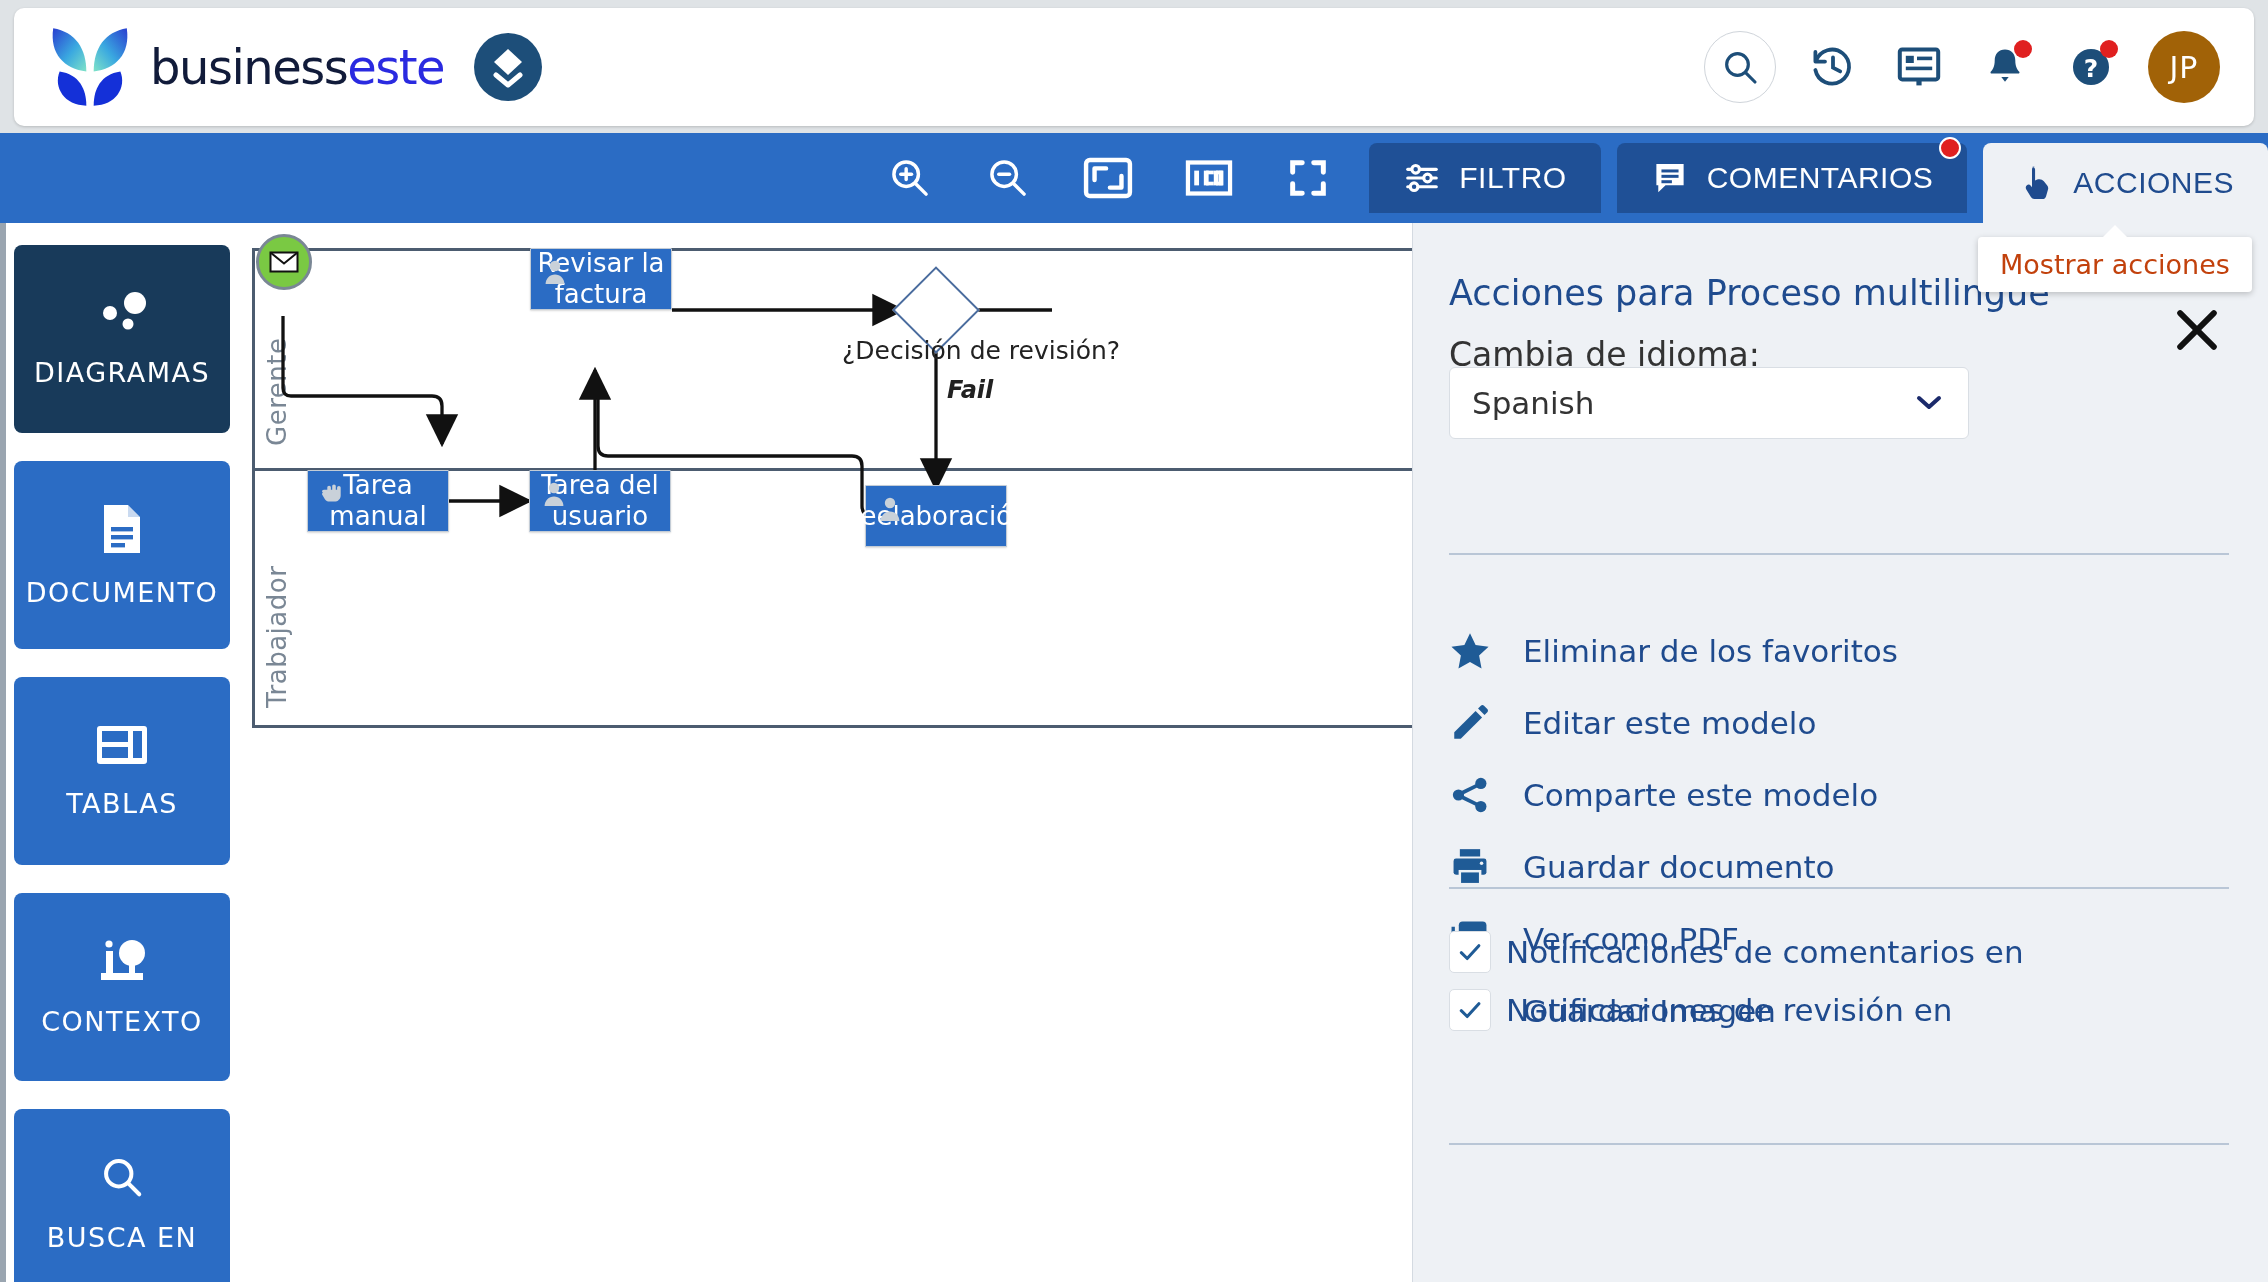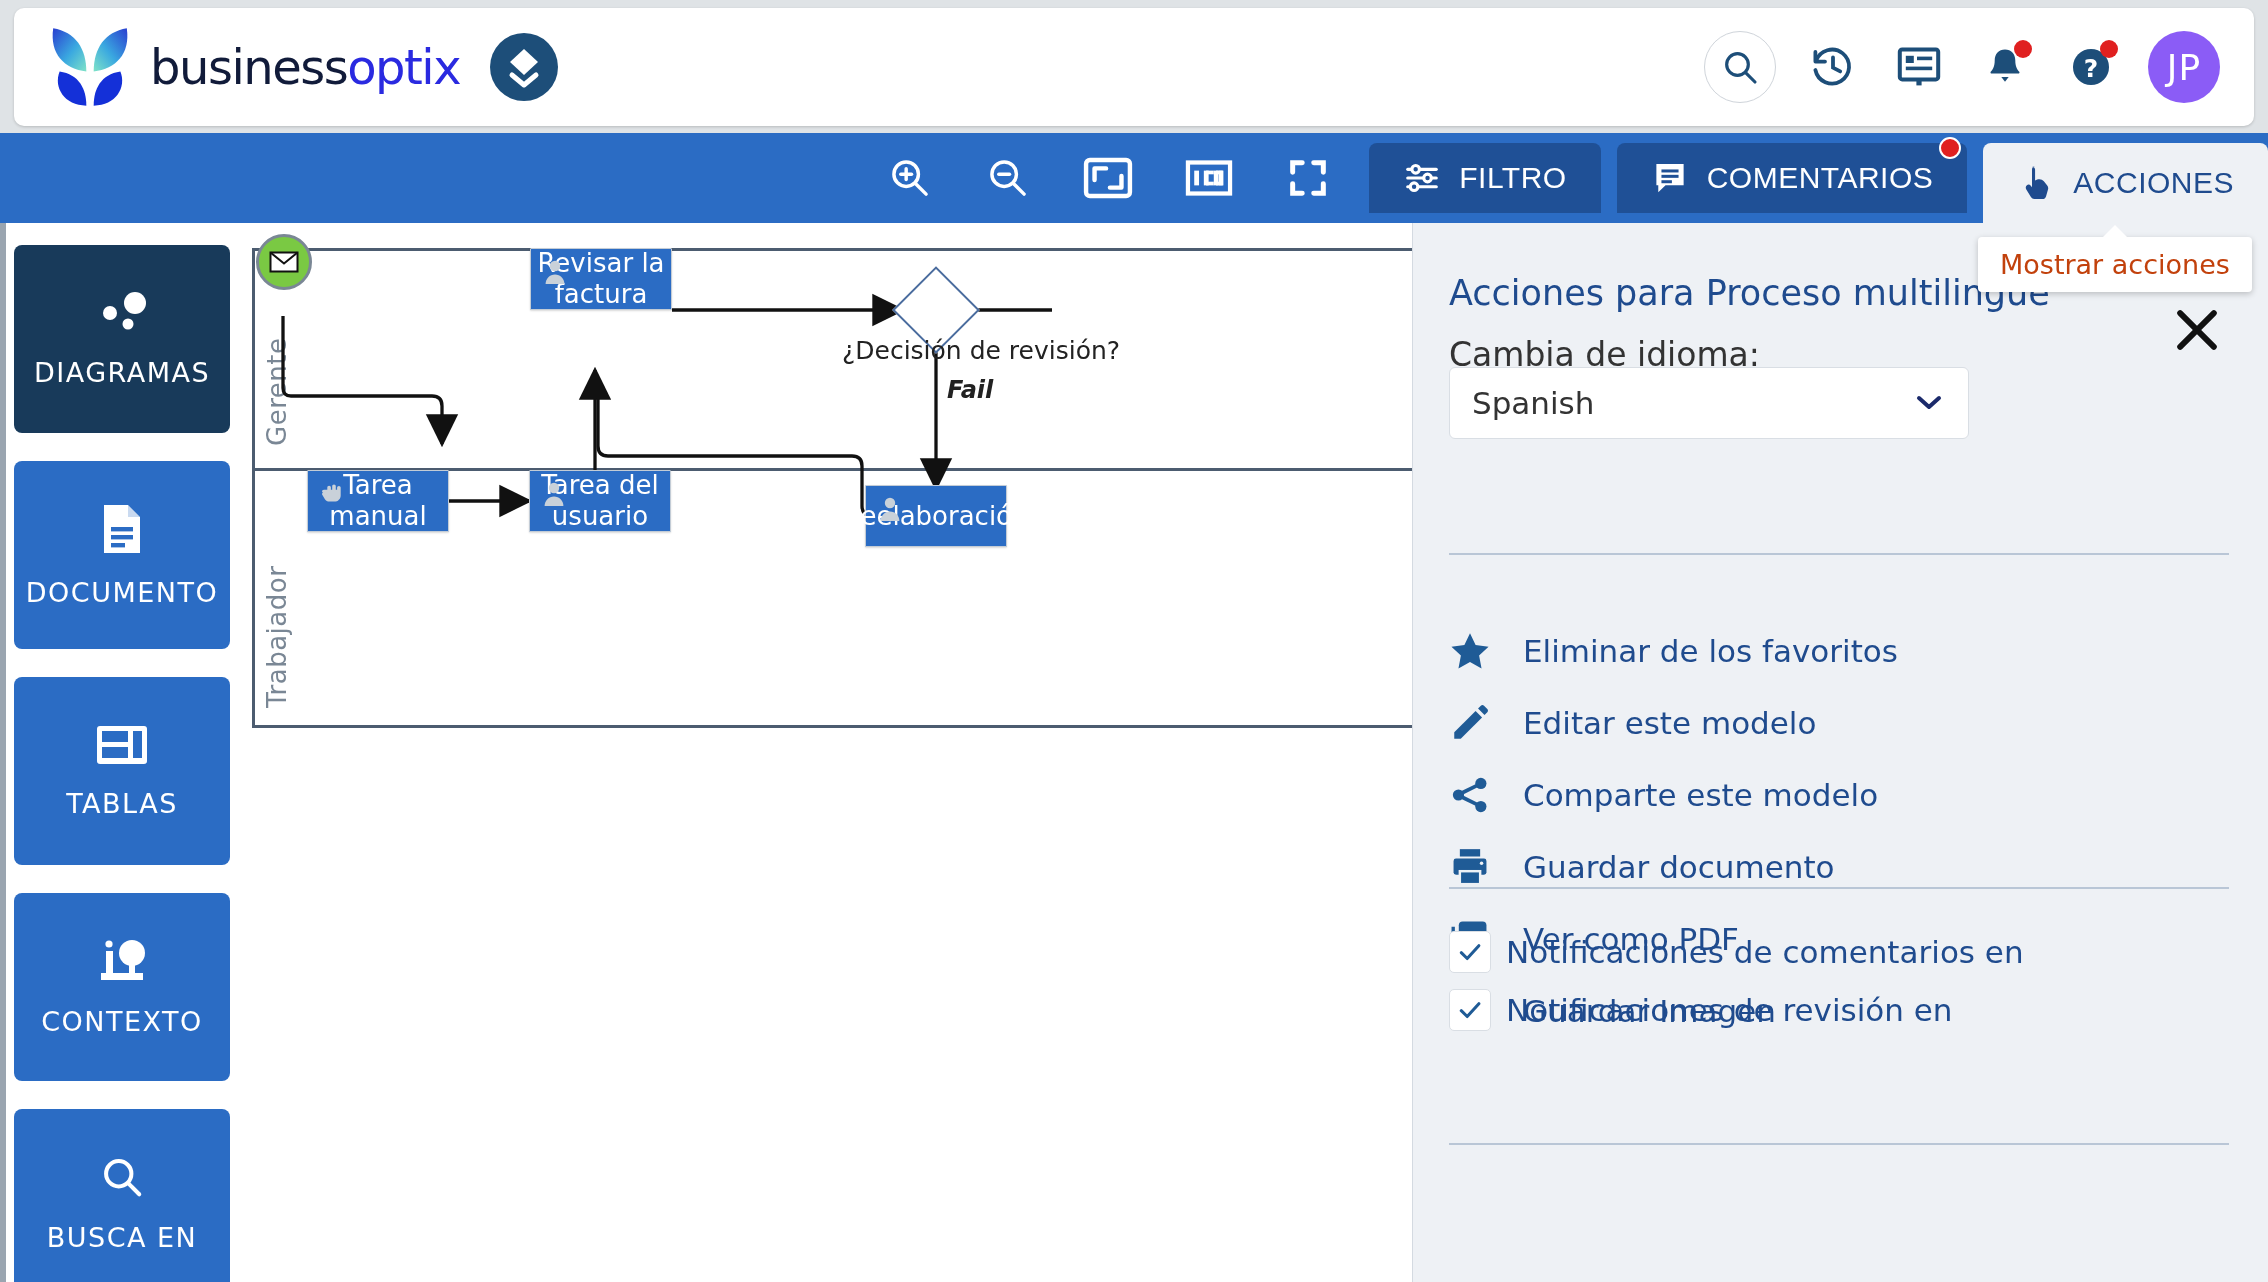--- a/index.html
+++ b/index.html
@@ -41,23 +41,23 @@
     margin-left: auto; margin-right: 34px;
     display: flex; align-items: center; gap: 28px;
   }
   .hicon { position: relative; width: 58px; height: 58px;
            display: flex; align-items: center; justify-content: center; cursor: pointer; }
   .search-ring { width: 72px; height: 72px; border-radius: 50%; border: 1.5px solid #cfd4da;
                  display: flex; align-items: center; justify-content: center; cursor: pointer; }
   .dot-badge { position: absolute; top: 2px; right: 2px; width: 18px; height: 18px;
                border-radius: 50%; background: #e02020; }
   .avatar {
-    width: 72px; height: 72px; border-radius: 50%; background: #8b5cf6;
+    width: 72px; height: 72px; border-radius: 50%; background: #a16207;
     color: #fff; display: flex; align-items: center; justify-content: center;
-    font-size: 36px; letter-spacing: 1px; cursor: pointer;
+    font-size: 30px; letter-spacing: 1px; cursor: pointer;
     font-family: "DejaVu Sans", sans-serif;
   }
 
   
   .toolbar {
     position: absolute; left: 0; top: 133px; width: 2268px; height: 90px;
     background: #2b6cc4;
     display: flex; align-items: center; justify-content: flex-end;
   }
   .tb-icons { display: flex; align-items: center; gap: 52px; margin-right: 38px; }
@@ -197,21 +197,21 @@
               <stop offset="55%" stop-color="#3aa8e0"></stop>
             <stop offset="100%" stop-color="#7fe3c8"></stop>
           </linearGradient>
         </defs>
         <path d="M10 8 C6 36 22 52 46 55 C46 30 34 12 10 8 Z" fill="url(#g1)"></path>
         <path d="M90 8 C94 36 78 52 54 55 C54 30 66 12 90 8 Z" fill="url(#g2)"></path>
         <path d="M17 55 C10 72 22 92 46 92 C46 74 38 58 17 55 Z" fill="#1430d8"></path>
         <path d="M83 55 C90 72 78 92 54 92 C54 74 62 58 83 55 Z" fill="#1430d8"></path>
       </svg>
       <div class="brand-text">
-        <span class="brand-a">business</span><span class="brand-b">optix</span>
+        <span class="brand-a">business</span><span class="brand-b">este</span>
       </div>
     </div>
 
     <div class="doc-badge">
       <svg width="40" height="44" viewBox="0 0 40 44">
         <polygon points="20,4 34,17 20,30 6,17" fill="#ffffff"></polygon>
         <polyline points="8,30 20,40 32,30" fill="none" stroke="#ffffff" stroke-width="5" stroke-linecap="round" stroke-linejoin="round"></polyline>
       </svg>
     </div>
 

